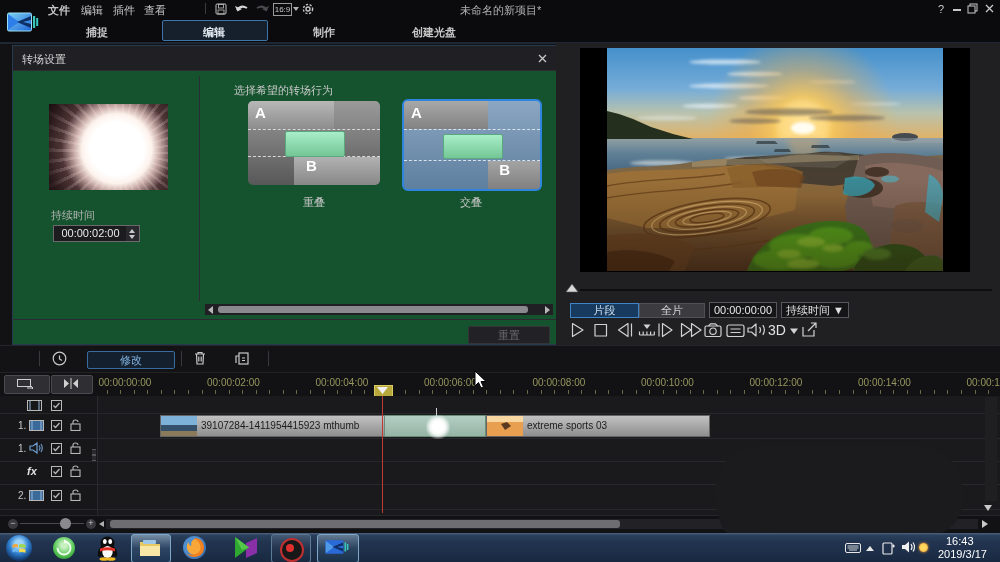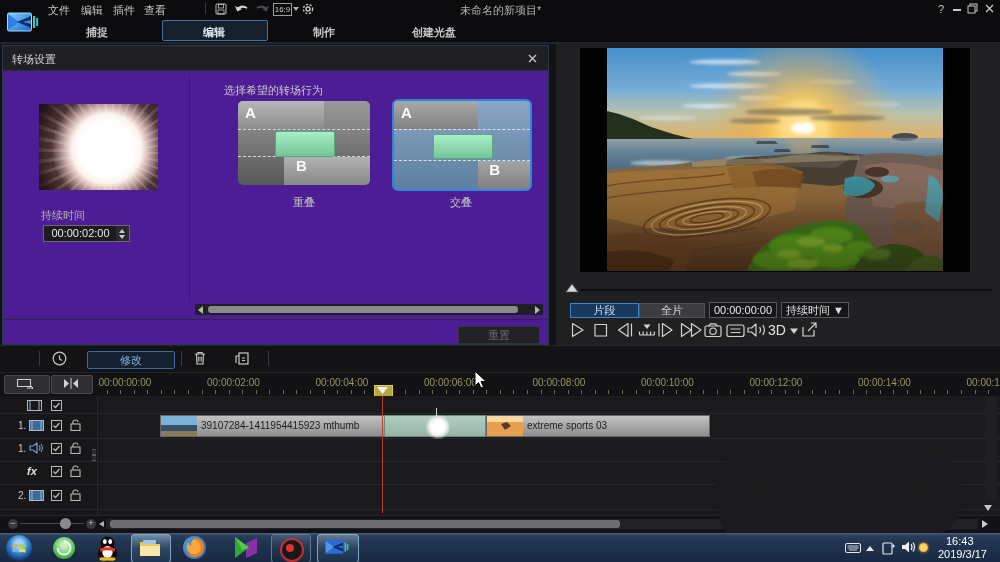--- a/index.html
+++ b/index.html
@@ -6,21 +6,21 @@
   #app{position:relative;width:1000px;height:562px;background:#121214;
        font-family:"Liberation Sans",sans-serif;overflow:hidden;}
   .abs{position:absolute;}
   .tx{color:#c6c6c6;font-size:11px;white-space:nowrap;}
 </style>
 </head>
 <body>
 <div id="app">
 
   <div class="abs" style="left:0;top:0;width:1000px;height:18px;background:#0b0b0d;"></div>
-  <div class="abs tx" style="left:48px;top:3px;">文件</div>
+  <div class="abs tx" style="left:48px;top:3px;font-weight:bold;">文件</div>
   <div class="abs tx" style="left:81px;top:3px;">编辑</div>
   <div class="abs tx" style="left:113px;top:3px;">插件</div>
   <div class="abs tx" style="left:144px;top:3px;">查看</div>
   <div class="abs tx" style="left:177px;top:18px;">播放</div>
   <div class="abs" style="left:205px;top:3px;width:1px;height:11px;background:#3a3a3e;"></div>
 
   <svg class="abs" style="left:215px;top:3px;" width="12" height="12" viewBox="0 0 12 12">
     <rect x="1" y="1" width="10" height="10" rx="1" fill="none" stroke="#c0c0c0"></rect>
     <rect x="3.5" y="1.5" width="5" height="3.5" fill="none" stroke="#c0c0c0" stroke-width="0.8"></rect>
     <rect x="3" y="7" width="6" height="4" fill="none" stroke="#c0c0c0" stroke-width="0.8"></rect>
@@ -70,21 +70,21 @@
           <stop offset="1" stop-color="#1f66d8"></stop>
       </linearGradient>
     </defs>
     <rect x="0.5" y="1" width="24" height="18" rx="1.5" fill="url(#lg1)" stroke="#9adef6" stroke-width="1"></rect>
     <path d="M1 2 L12 10 L1 18 Z" fill="#2d7ee8"></path>
     <path d="M24 4 L10 10 L24 16 L24 12 L16 10 L24 8 Z" fill="#0d2f66"></path>
     <rect x="26" y="4" width="2.2" height="12" fill="#39c8c0"></rect>
     <rect x="29.2" y="6" width="2" height="8" fill="#39c8c0"></rect>
   </svg>
 
-  <div class="abs" style="left:2px;top:45px;width:545px;height:298px;background:#4c1d95;border:1px solid #27394e;">
+  <div class="abs" style="left:12px;top:45px;width:545px;height:298px;background:#14532d;border:1px solid #27394e;">
     <div class="abs" style="left:0;top:0;width:545px;height:24px;background:#1f1f24;border-bottom:1px solid #2c2c32;"></div>
     <div class="abs tx" style="left:9px;top:6px;color:#d2d2d2;">转场设置</div>
     <svg class="abs" style="left:524px;top:7px;" width="11" height="11" viewBox="0 0 11 11">
       <path d="M2 2 L9 9 M9 2 L2 9" stroke="#c9c9c9" stroke-width="1.3"></path>
     </svg>
 
     <div class="abs" style="left:186px;top:30px;width:1px;height:225px;background:#2c2c32;"></div>
 
     <div class="abs" style="left:36px;top:58px;width:119px;height:86px;overflow:hidden;background:#1a0d10;">
       <div class="abs" style="left:-30px;top:-30px;width:180px;height:150px;background:

